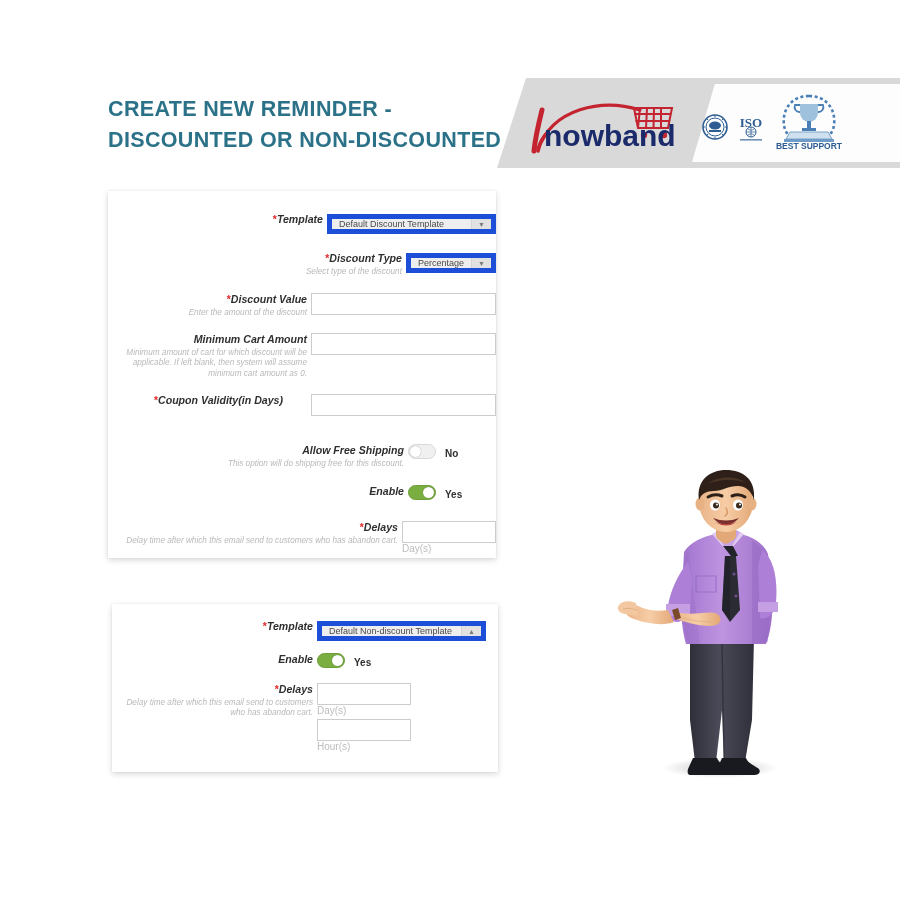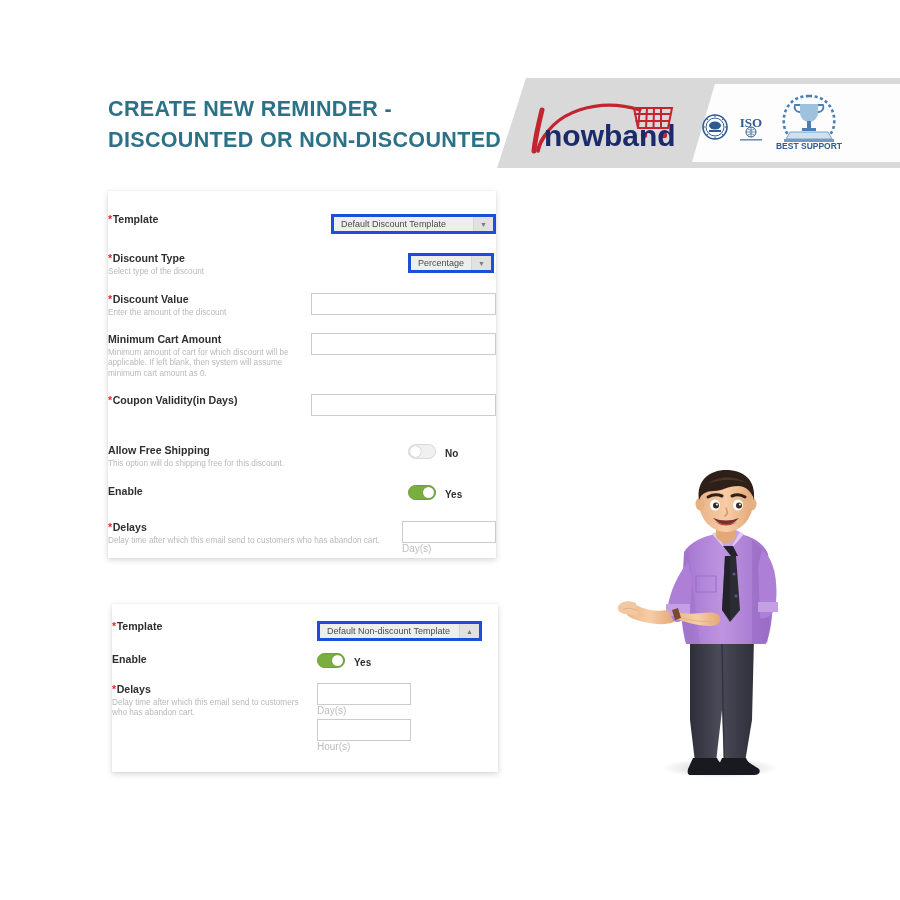--- a/index.html
+++ b/index.html
@@ -76,23 +76,24 @@
 
   .frow{
     position:absolute;
     left:0;
     width:100%;
     display:flex;
     align-items:flex-start;
   }
   .lbl-col{
     width:300px;
-    text-align:left;
-    padding-right:16px;
+    text-align:right;
+    padding-right:4px;
     box-sizing:border-box;
+    font-style:italic;
   }
   .lbl{
     color:#2f2f2f;
     font-size:10.6px;
     font-weight:bold;
     line-height:13px;
     white-space:nowrap;
   }
   .lbl.wrap{white-space:normal;}
   .req{color:#e0292b; font-weight:bold; margin-right:.5px;}
@@ -103,21 +104,21 @@
     margin-top:2px;
     font-weight:400;
   }
   .ctl-col{ padding-left:0; }
 
   
   .sel{
     display:inline-flex;
     align-items:stretch;
     background:#eeeeee;
-    border:3px solid #1d4ed8;
+    border:5px solid #1d4ed8;
     height:20px;
     box-sizing:border-box;
   }
   .sel .sel-val{
     display:flex; align-items:center;
     padding:0 7px;
     font-size:9px;
     color:#4a4a4a;
     white-space:nowrap;
   }

